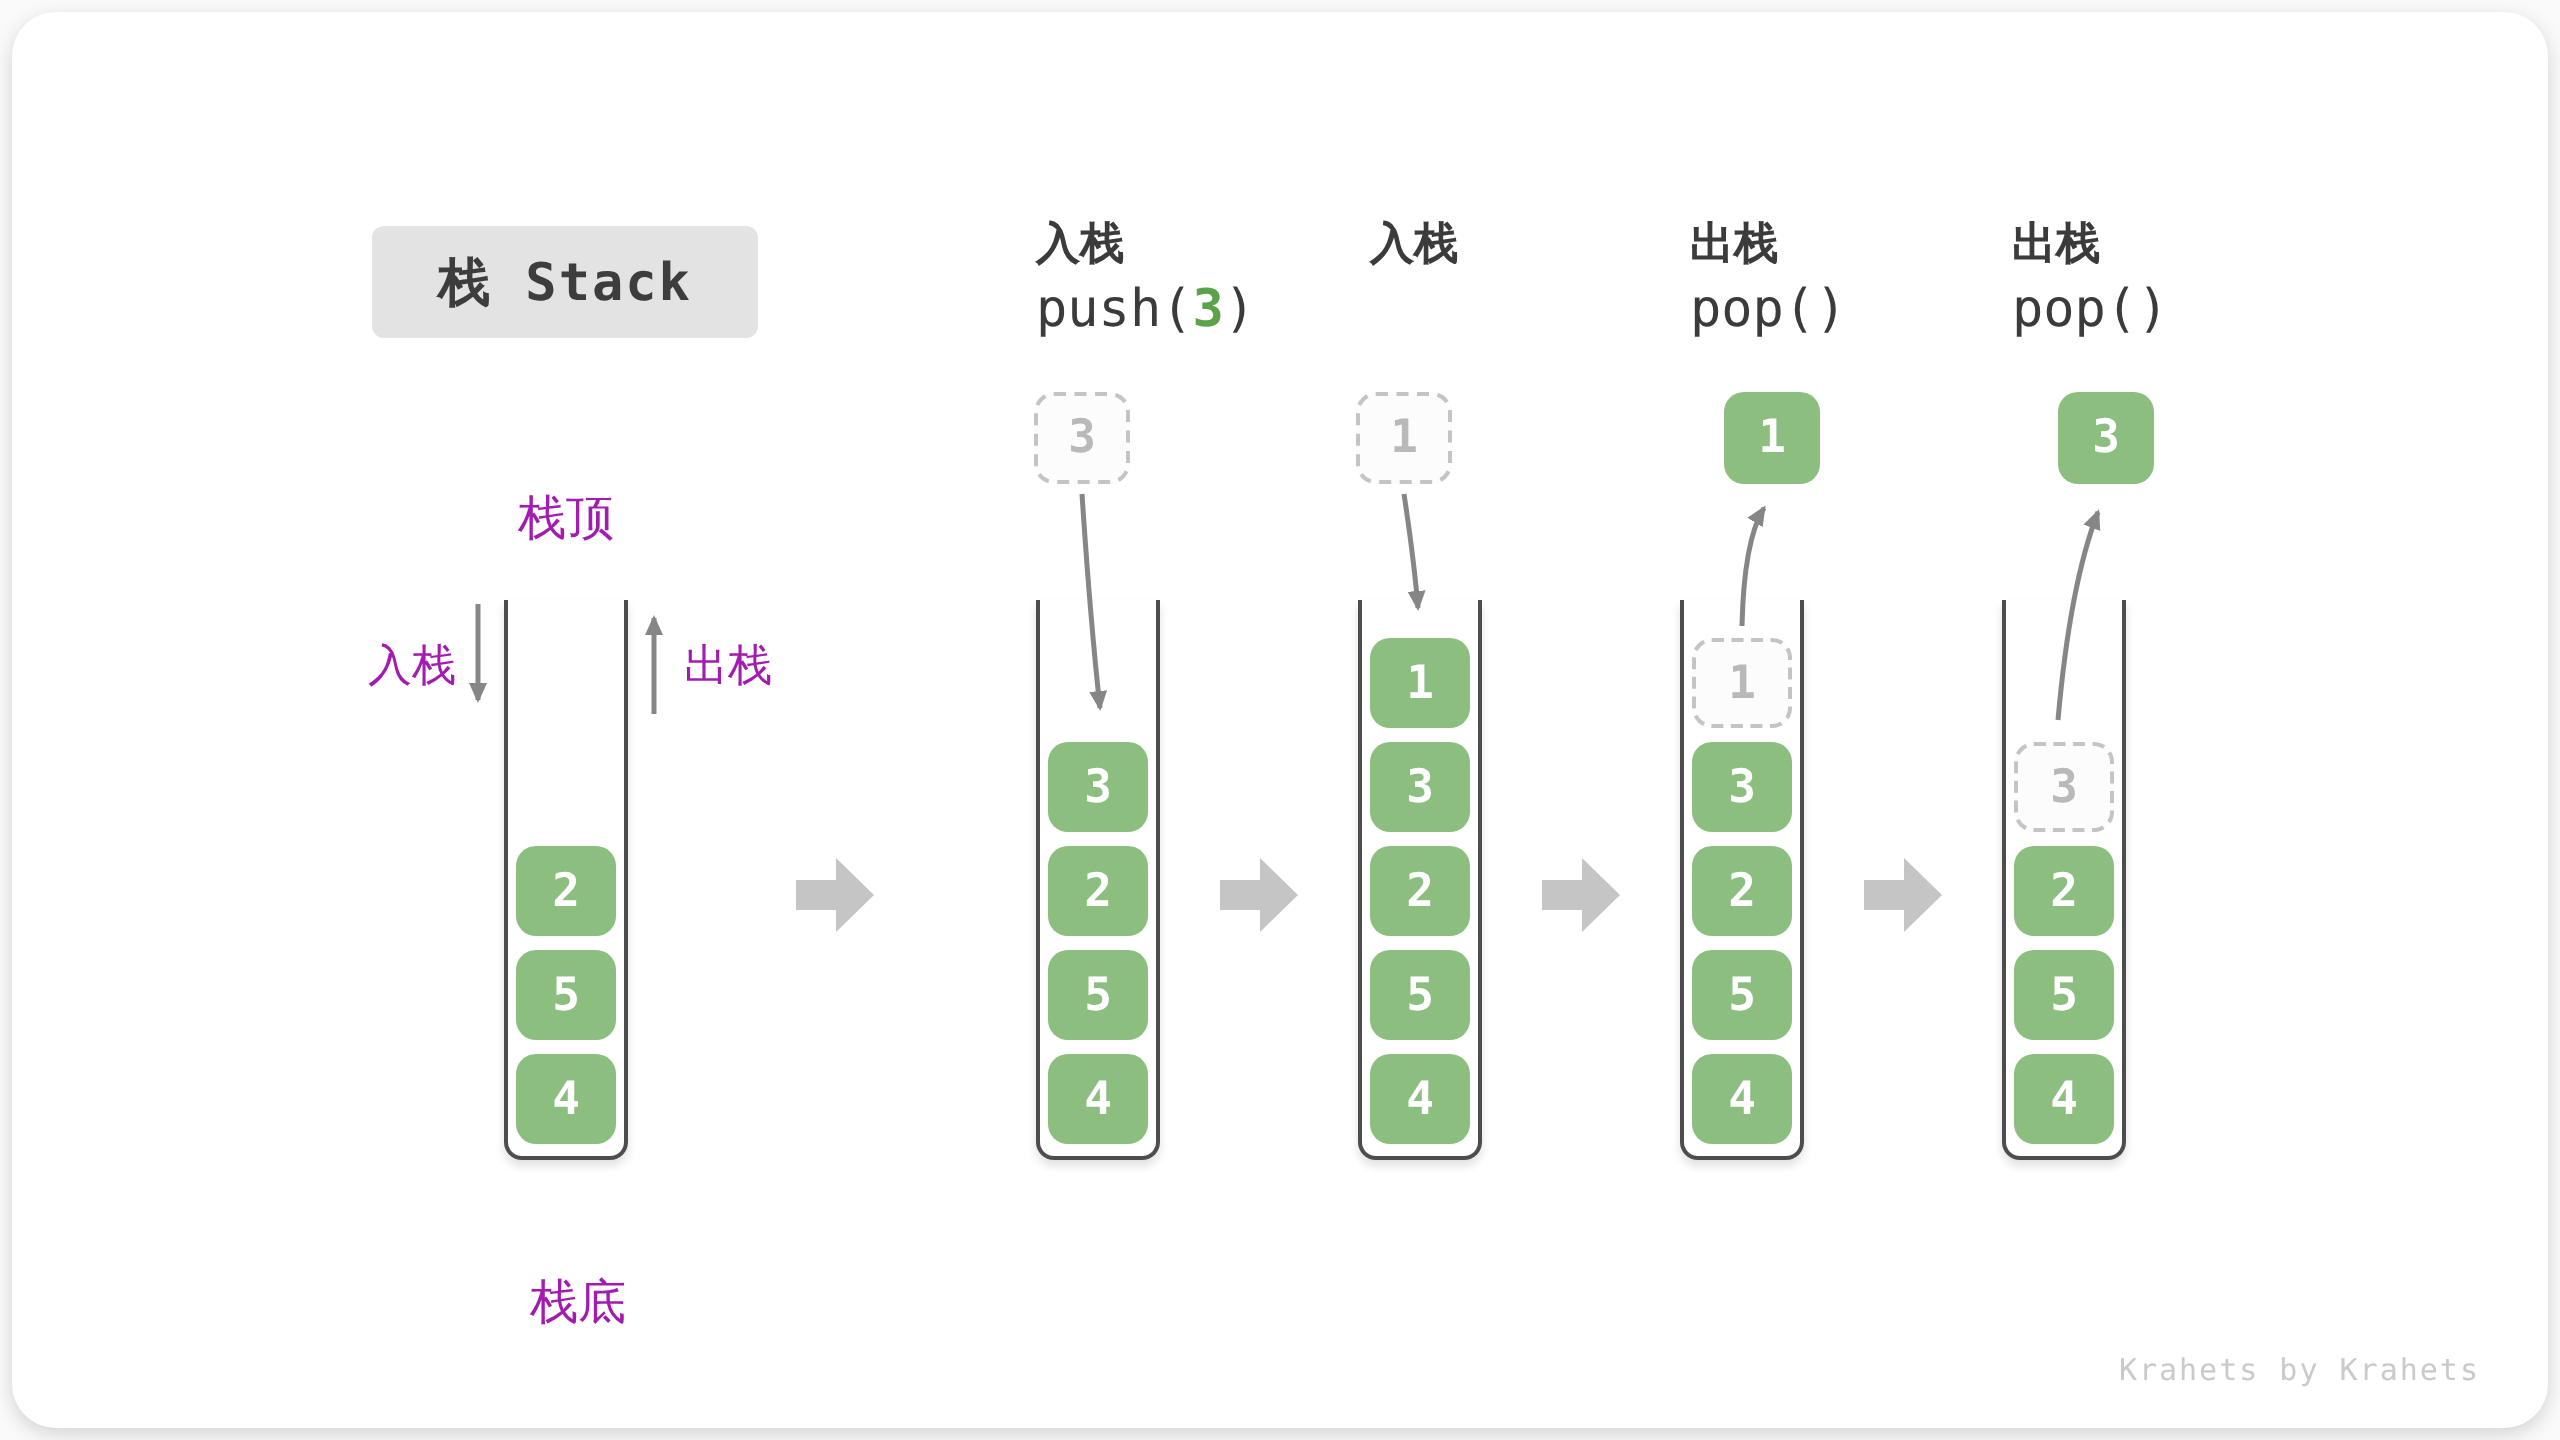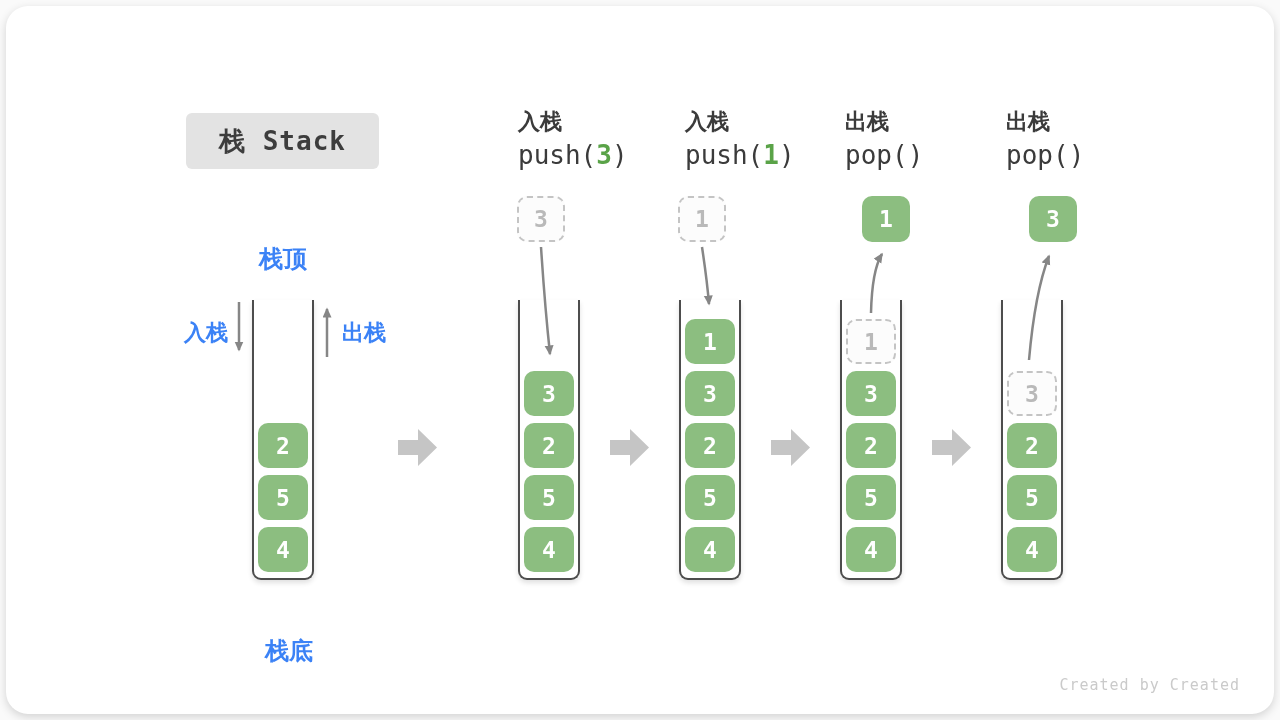--- a/index.html
+++ b/index.html
@@ -7,21 +7,21 @@
               font-family:"Liberation Sans","DejaVu Sans",sans-serif; }
   .stage { position:relative; width:1280px; height:720px; }
   .card  { position:absolute; inset:6px; background:#ffffff; border-radius:22px;
            box-shadow:0 3px 10px rgba(0,0,0,0.16); }
 
   .title-badge { position:absolute; left:186px; top:113px; width:193px; height:56px;
                  background:#e3e3e3; border-radius:6px; display:flex; align-items:center;
                  justify-content:center; font-family:"DejaVu Sans Mono",monospace;
                  font-size:26px; font-weight:700; color:#3d3d3d; letter-spacing:1px; }
 
-  .zh { font-weight:700; color:#3b82f6; }
+  .zh { font-weight:400; color:#a21caf; }
   .stack-top-label    { position:absolute; left:252px; top:243px; width:62px; text-align:center; font-size:24px; }
   .stack-bottom-label { position:absolute; left:252px; top:635px; width:74px; text-align:center; font-size:24px; }
   .push-side-label    { position:absolute; left:160px; top:318px; width:68px; text-align:right; font-size:22px; }
   .pop-side-label     { position:absolute; left:342px; top:318px; width:68px; text-align:left;  font-size:22px; }
 
   .step-header { position:absolute; top:106px; width:160px; }
   .step-action { font-size:22px; font-weight:700; color:#3b3b3b; line-height:32px; }
   .step-call   { font-family:"DejaVu Sans Mono",monospace; font-size:26px; color:#3b3b3b;
                  line-height:34px; font-weight:500; white-space:nowrap; }
   .step-call .arg { color:#5aa348; font-weight:700; }
@@ -60,21 +60,20 @@
   <div class="zh stack-bottom-label">栈底</div>
   <div class="zh push-side-label">入栈</div>
   <div class="zh pop-side-label">出栈</div>
 
   <div class="step-header" style="left:518px">
     <div class="step-action">入栈</div>
     <div class="step-call"><span>push(</span><span class="arg">3</span><span>)</span></div>
   </div>
   <div class="step-header" style="left:685px">
     <div class="step-action">入栈</div>
-    <div class="step-call"><span>push(</span><span class="arg">1</span><span>)</span></div>
   </div>
   <div class="step-header" style="left:845px">
     <div class="step-action">出栈</div>
     <div class="step-call"><span>pop(</span><span class="arg"></span><span>)</span></div>
   </div>
   <div class="step-header" style="left:1006px">
     <div class="step-action">出栈</div>
     <div class="step-call"><span>pop(</span><span class="arg"></span><span>)</span></div>
   </div>
 
@@ -136,14 +135,14 @@
     <path d="M1029,360 Q1035,292 1049,256" fill="none" stroke="#868686" stroke-width="2.5" marker-end="url(#ah)"></path>
 
     <g fill="#c5c5c5">
       <path d="M398,440 h20 v-11 l19,18.5 l-19,18.5 v-11 h-20 Z"></path>
       <path d="M610,440 h20 v-11 l19,18.5 l-19,18.5 v-11 h-20 Z"></path>
       <path d="M771,440 h20 v-11 l19,18.5 l-19,18.5 v-11 h-20 Z"></path>
       <path d="M932,440 h20 v-11 l19,18.5 l-19,18.5 v-11 h-20 Z"></path>
     </g>
   </svg>
 
-  <div class="watermark">Created by Created</div>
+  <div class="watermark">Krahets by Krahets</div>
 </div>
 
 </body></html>

